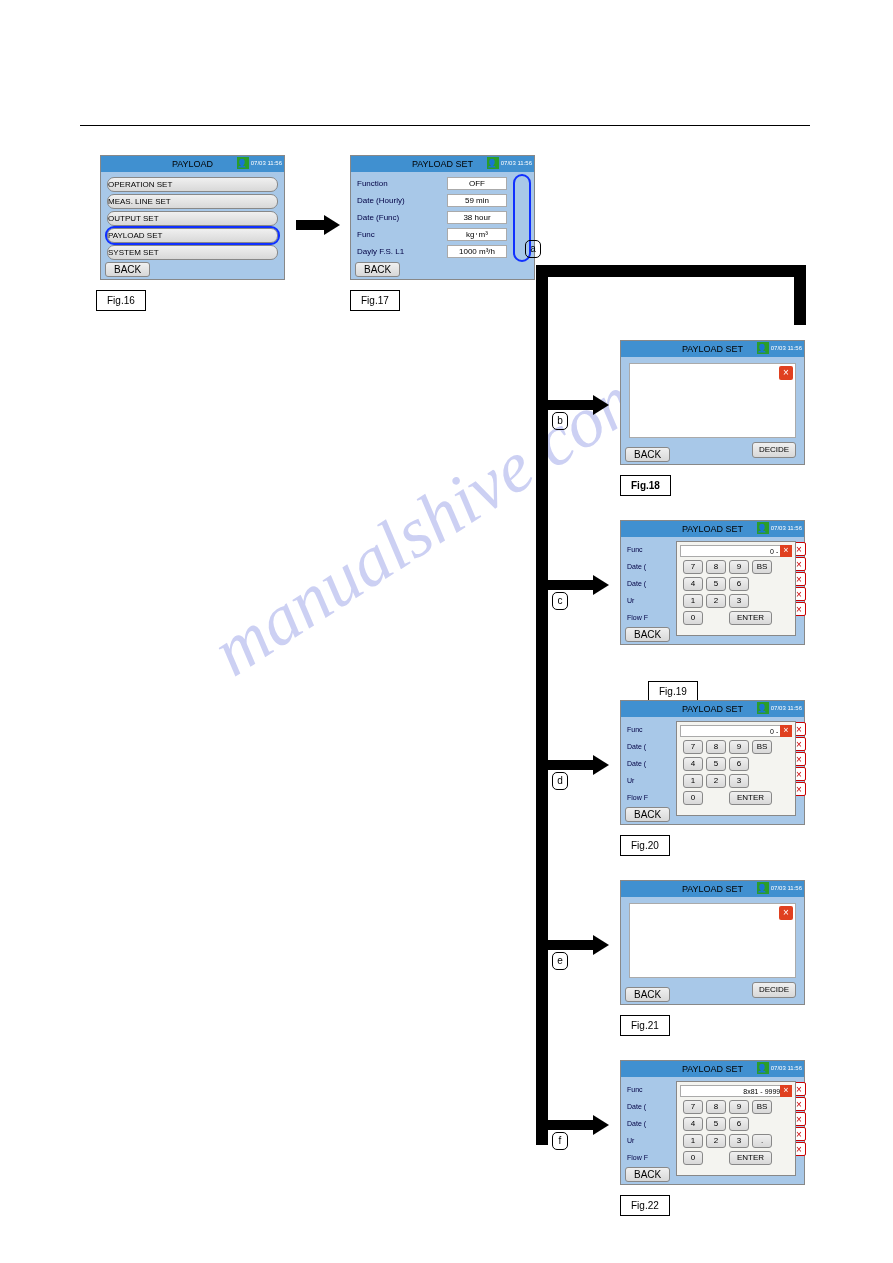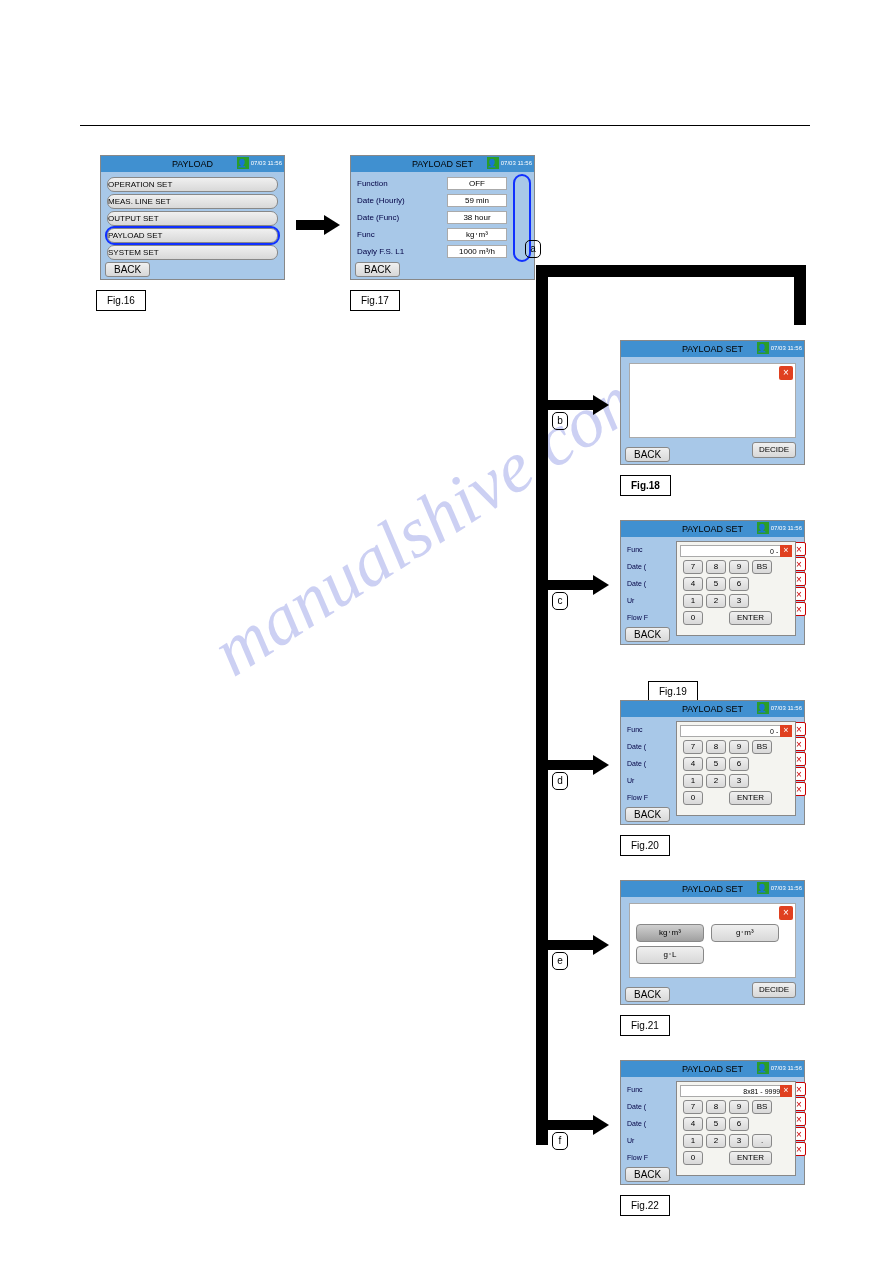--- a/index.html
+++ b/index.html
@@ -342,25 +342,20 @@
     <div class="title-bar">
         <span>PAYLOAD SET</span>
         <div class="status">
           <span class="user-icon">👤</span>
           <span class="date">07/03
 11:56</span>
         </div>
       </div>
     <div class="dialog-inner">
       <span class="close-x">×</span>
-      <div style="padding:18px 4px 4px 4px;">
-        <span class="opt-btn act">kg･m³</span>
-        <span class="opt-btn">g･m³</span>
-        <span class="opt-btn">g･L</span>
-      </div>
     </div>
     <span class="decide">DECIDE</span>
     <div class="back-row"><span class="small-btn">BACK</span></div>
   </div>
   <div class="fig-label" style="left:620px; top:1015px;">Fig.21</div>
 
   <div class="screen" style="left:620px; top:1060px;">
     <div class="title-bar">
         <span>PAYLOAD SET</span>
         <div class="status">

